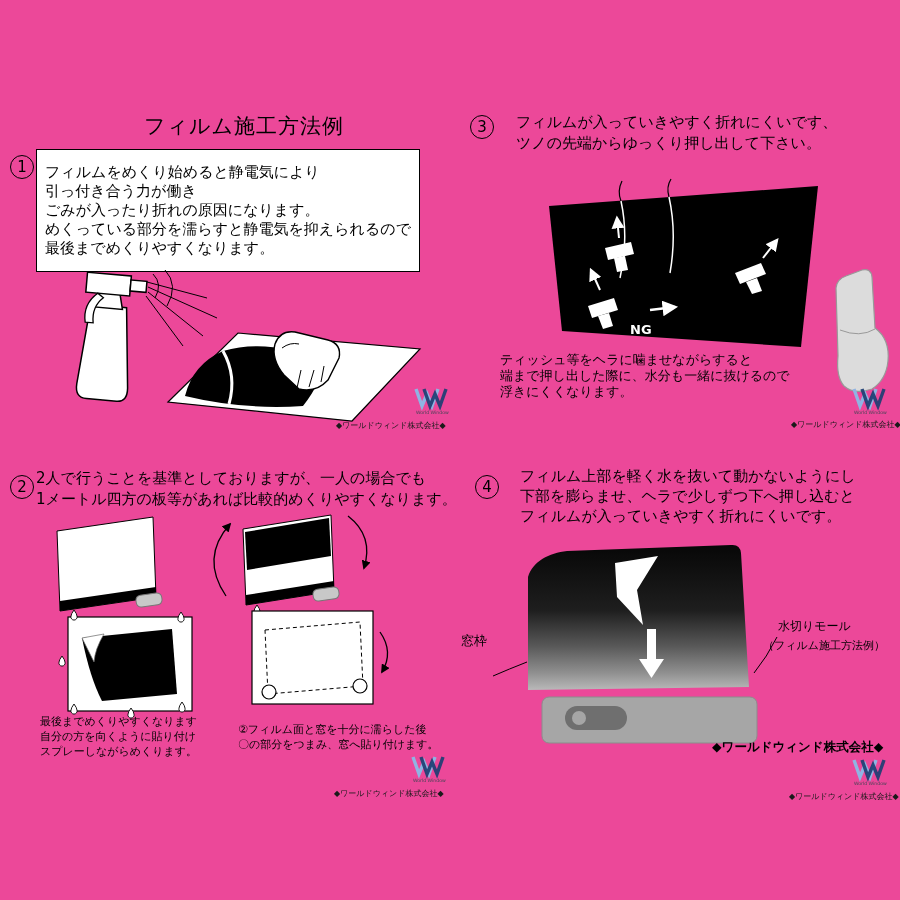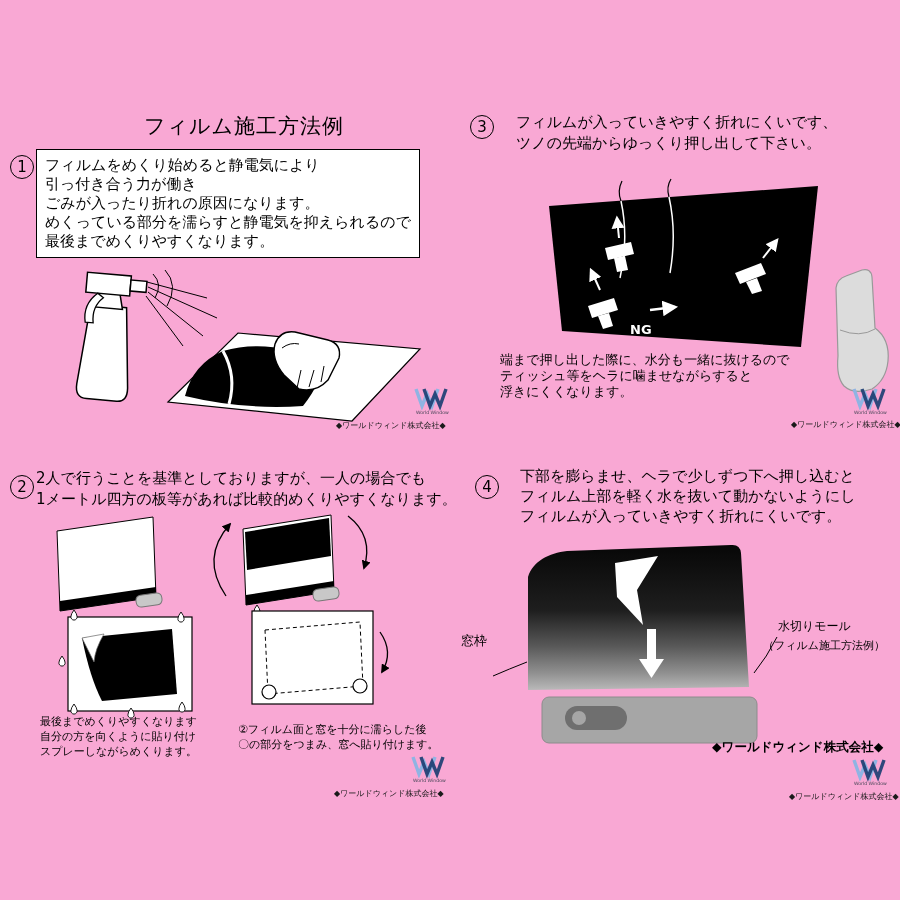--- a/index.html
+++ b/index.html
@@ -1,25 +1,25 @@
 <!DOCTYPE html>
 <html><head>
 <meta charset="utf-8">
 <style>
   html,body{margin:0;padding:0;background:#fff;}
-  .canvas{position:relative;width:900px;height:900px;background:#f9a8d4;color:#000;
+  .canvas{position:relative;width:900px;height:900px;background:#ec4899;color:#000;
     font-family:"DejaVu Sans","Liberation Sans",sans-serif;overflow:hidden;}
   .abs{position:absolute;}
   .para div,.caption div,.note div{white-space:nowrap;}
   .page-title{font-size:21px;letter-spacing:1px;white-space:nowrap;}
   .circle-num{width:24px;height:24px;border:1.6px solid #000;border-radius:50%;
     display:flex;align-items:center;justify-content:center;font-size:15px;line-height:1;box-sizing:border-box;}
   .para{font-size:15px;line-height:20px;}
   .para.lh19{line-height:19px;}
-  .box{border:1.5px solid #000;padding:6px 8px;background:#fff;}
+  .box{border:1.5px solid #000;padding:13px 8px;background:#fff;}
   .note{font-size:13px;line-height:16px;}
   .caption{font-size:11px;line-height:15px;}
   .label-md{font-size:13px;white-space:nowrap;}
   .label-sm{font-size:12px;white-space:nowrap;}
   .label-xs{font-size:11px;white-space:nowrap;}
   .co-bold{font-size:12.5px;font-weight:bold;white-space:nowrap;}
   .co-tiny{font-size:8px;color:#1a1a1a;white-space:nowrap;}
   svg{display:block;}
 </style>
 </head>
@@ -113,22 +113,22 @@
     <line x1="263" y1="80" x2="277" y2="62" stroke="#fff" stroke-width="2" marker-end="url(#mW)"></line>
     <line x1="150" y1="132" x2="175" y2="129" stroke="#fff" stroke-width="2.4" marker-end="url(#mW)"></line>
     <text x="130" y="156" fill="#fff" font-size="13" font-weight="bold">NG</text>
     <g>
       <path d="M346,98 L362,92 Q371,90 372,99 L375,150 Q390,161 388,183 Q386,202 372,211 Q354,217 344,208 Q336,199 338,178 L336,110 Q337,101 346,98 Z" fill="#dcdcdc" stroke="#999" stroke-width="1.2"></path>
       <path d="M340,152 Q360,160 375,151" stroke="#999" stroke-width="1" fill="none"></path>
     </g>
   </svg>
 
   <div class="abs note" style="left:500px;top:352px">
+    <div>ティッシュ等をヘラに噛ませながらすると</div>
     <div>端まで押し出した際に、水分も一緒に抜けるので</div>
-    <div>ティッシュ等をヘラに噛ませながらすると</div>
     <div>浮きにくくなります。</div>
   </div>
 
   <div class="abs" style="left:851px;top:386px">
     <svg width="36" height="30" viewBox="0 0 36 30">
       <polyline points="3,3 9,20 14,8 19,20 25,3" fill="none" stroke="#8fb4e3" stroke-width="3.4"></polyline>
       <polyline points="11,3 17,20 22,8 27,20 33,3" fill="none" stroke="#1d3f73" stroke-width="3.4" opacity="0.92"></polyline>
       <text x="3" y="28" font-size="4.6" fill="#445">World Window</text>
     </svg>
   </div>
@@ -202,22 +202,22 @@
       <polyline points="3,3 9,20 14,8 19,20 25,3" fill="none" stroke="#8fb4e3" stroke-width="3.4"></polyline>
       <polyline points="11,3 17,20 22,8 27,20 33,3" fill="none" stroke="#1d3f73" stroke-width="3.4" opacity="0.92"></polyline>
       <text x="3" y="28" font-size="4.6" fill="#445">World Window</text>
     </svg>
   </div>
   <div class="abs co-tiny" style="left:334px;top:788px">◆ワールドウィンド株式会社◆</div>
 
   <div class="abs circle-num" style="left:475px;top:475px">4</div>
 
   <div class="abs para" style="left:520px;top:466px">
+    <div>フィルム上部を軽く水を抜いて動かないようにし</div>
     <div>下部を膨らませ、ヘラで少しずつ下へ押し込むと</div>
-    <div>フィルム上部を軽く水を抜いて動かないようにし</div>
     <div>フィルムが入っていきやすく折れにくいです。</div>
   </div>
 
   <svg class="abs" style="left:455px;top:535px" width="445" height="215" viewBox="0 0 445 215">
     <defs>
       <linearGradient id="filmGrad" x1="0" y1="0" x2="0" y2="1">
         <stop offset="0" stop-color="#070707"></stop>
         <stop offset="0.45" stop-color="#1e1e1e"></stop>
         <stop offset="0.7" stop-color="#595959"></stop>
         <stop offset="0.88" stop-color="#8f8f8f"></stop>

